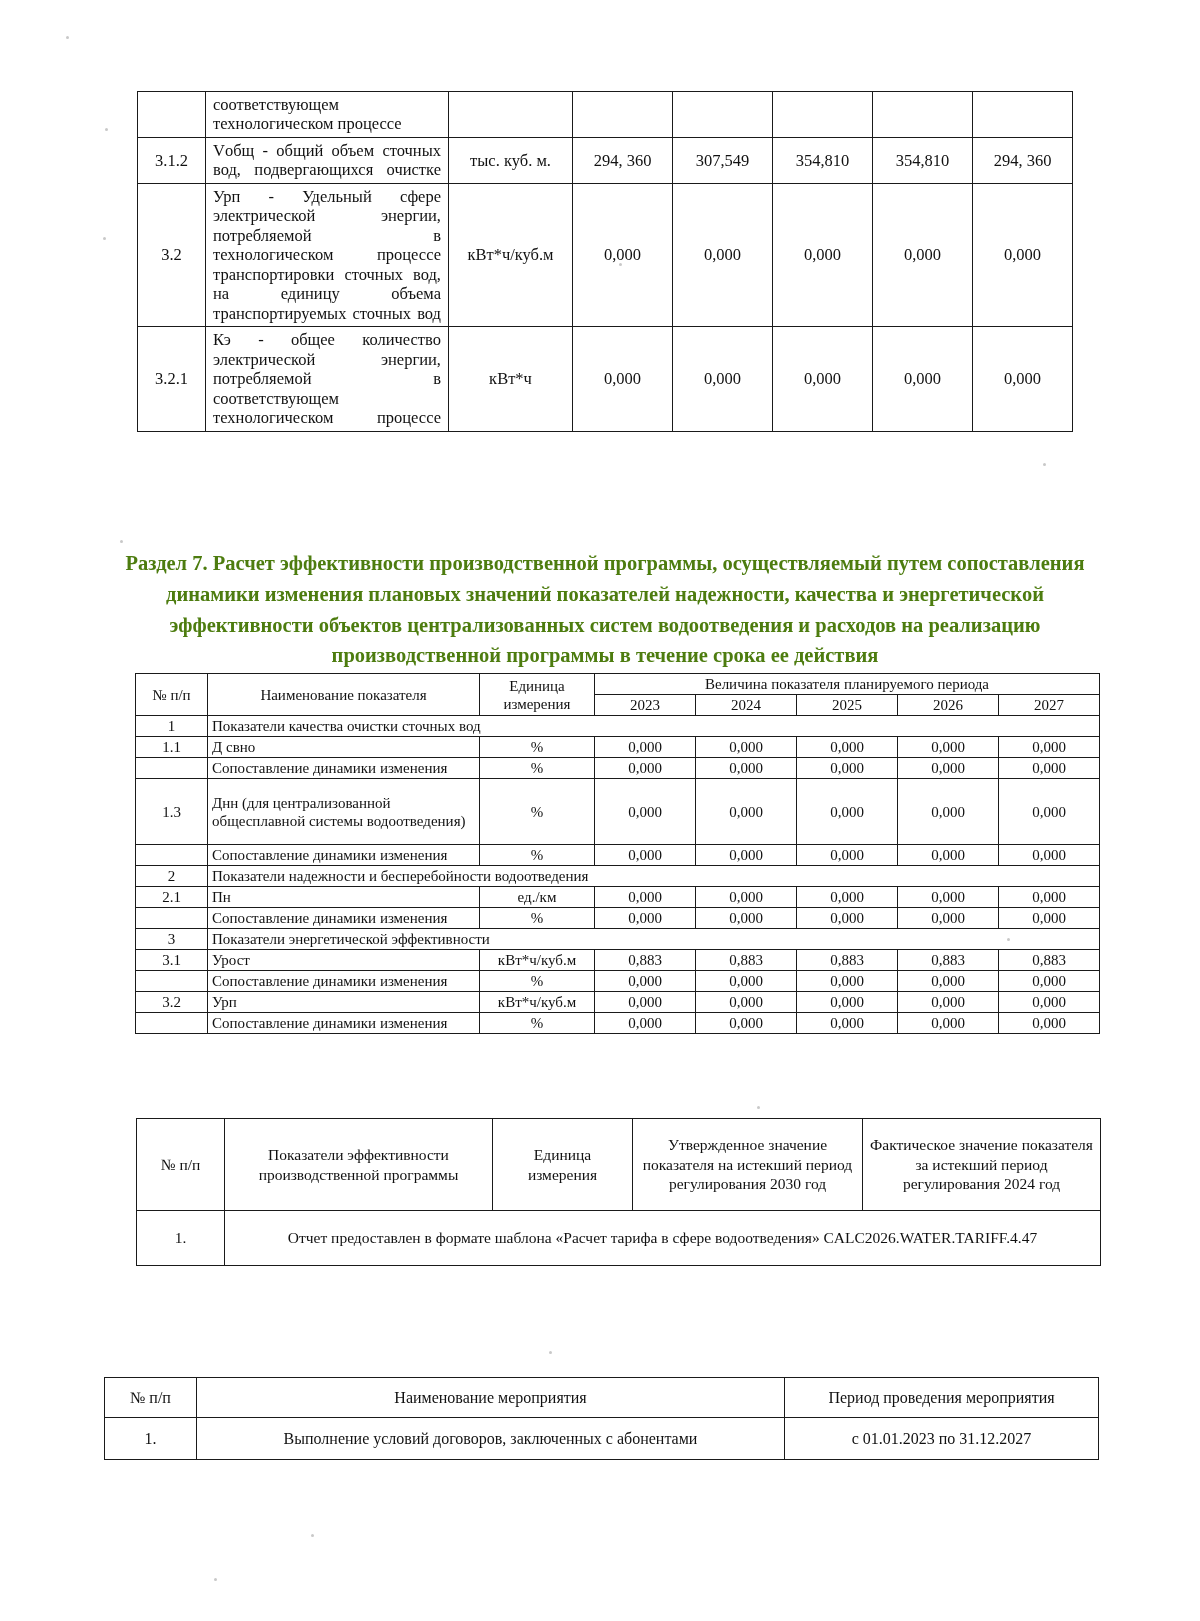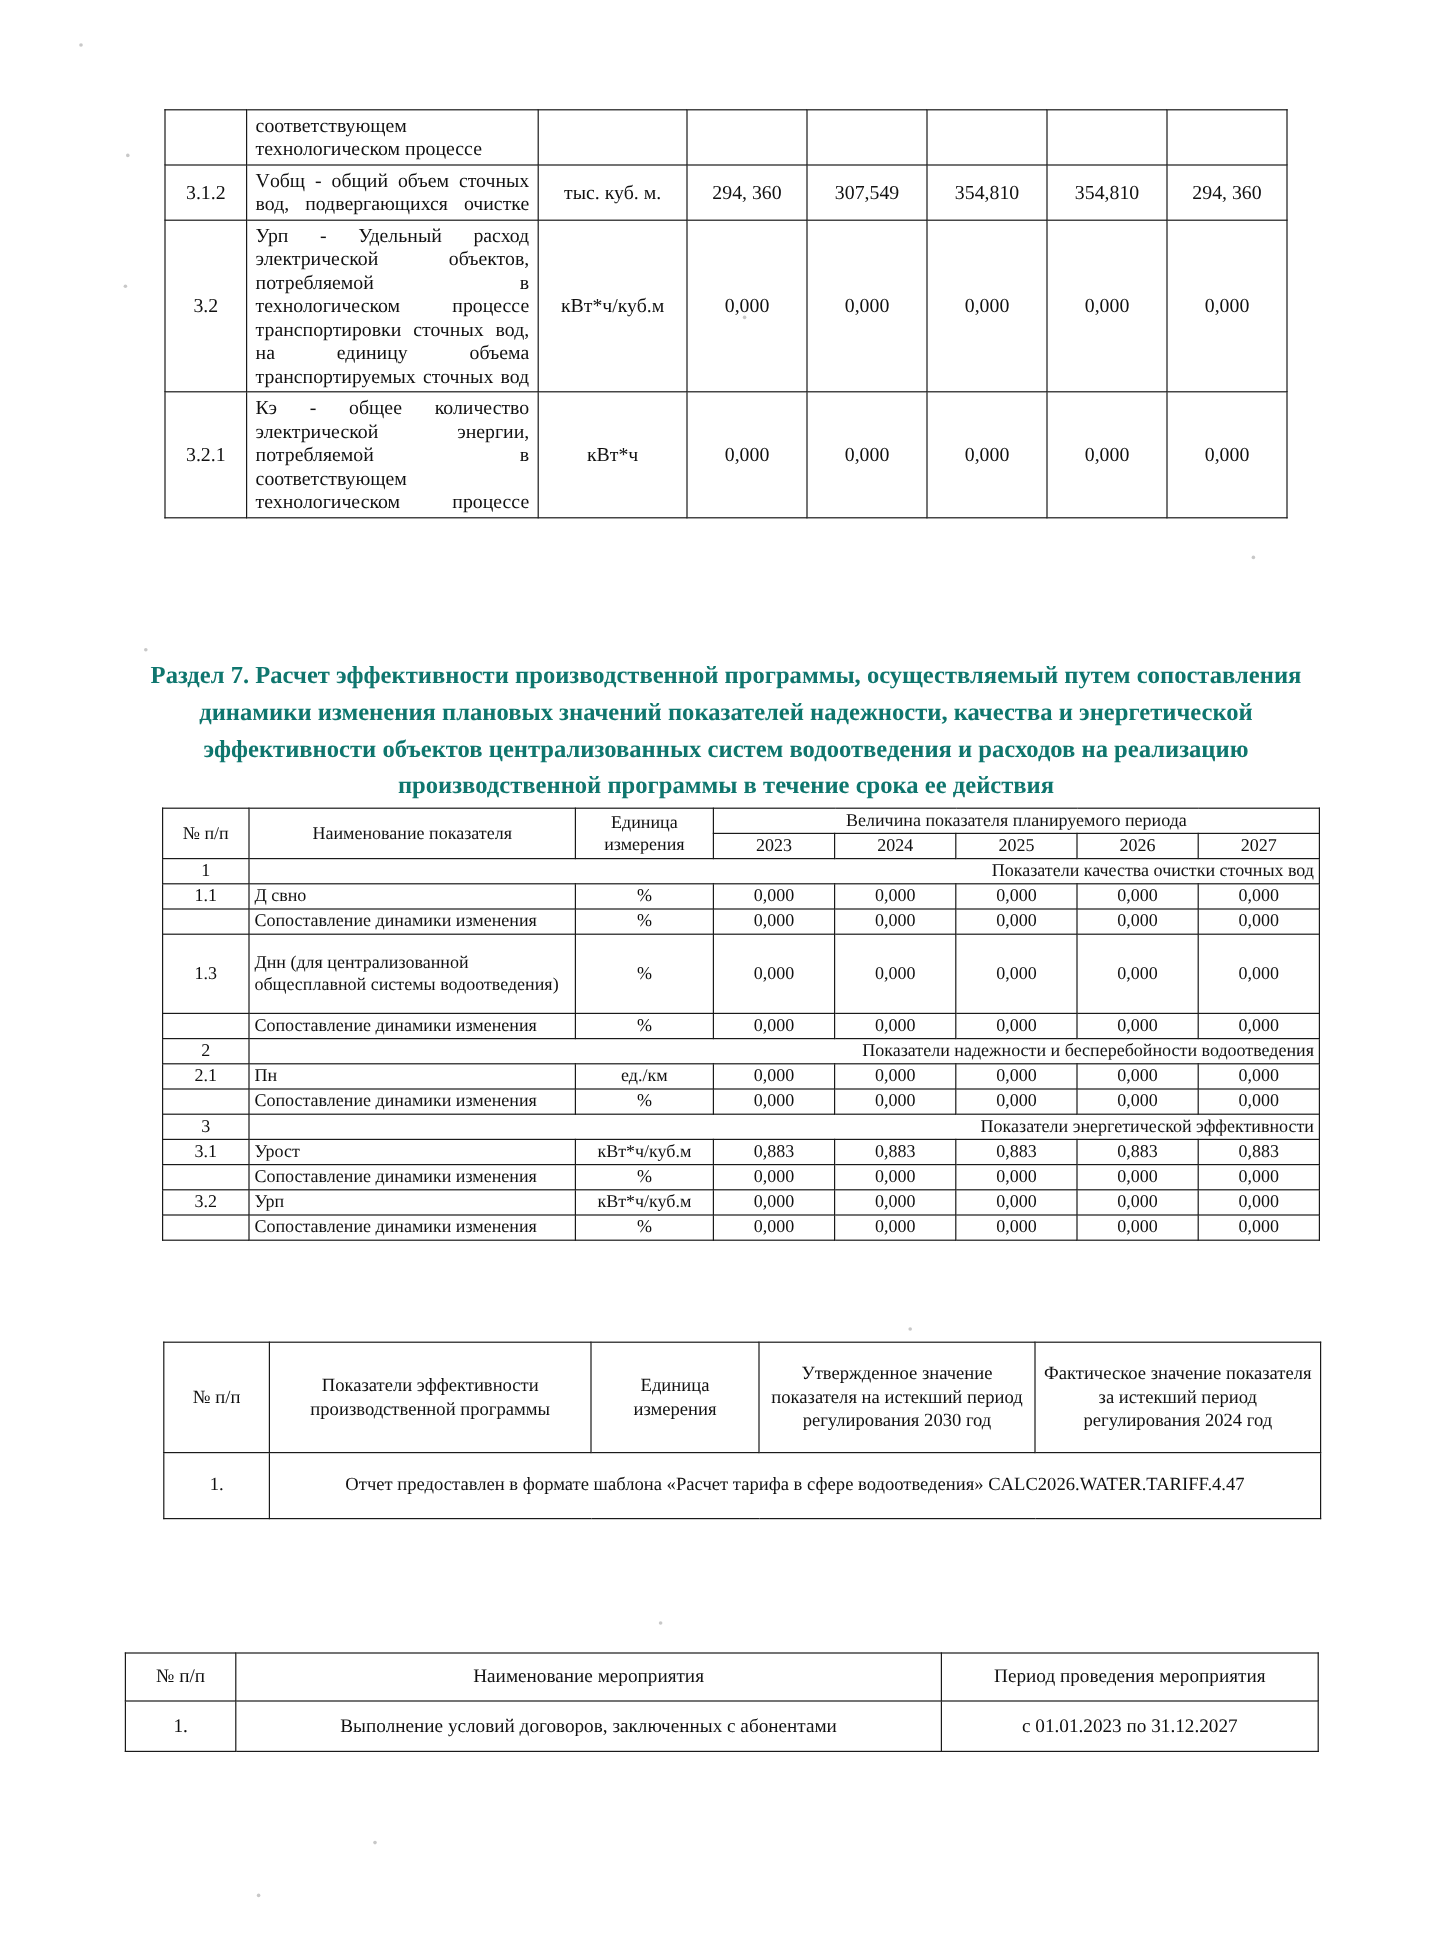--- a/index.html
+++ b/index.html
@@ -53,21 +53,21 @@
 
   .just { text-align: justify; text-align-last: justify; }
   .nojust { text-align: left; text-align-last: left; }
 
   
   .sec-head {
     position: absolute;
     font-family: "Liberation Serif", "DejaVu Serif", serif;
     font-weight: bold;
     text-align: center;
-    color: #0f766e;
+    color: #4d7c0f;
   }
   #sec7-head {
     left: 112px; top: 548px; width: 986px;
     font-size: 20.5px; line-height: 1.50;
   }
   #sec8-head {
     left: 150px; top: 1053px; width: 910px;
     font-size: 20.5px; line-height: 1.52;
   }
   #sec9-head {
@@ -83,21 +83,21 @@
     width: 965px;
     font-size: 15px;
     line-height: 1.2;
   }
   .tbl-s7 td, .tbl-s7 th { padding: 1px 4px; }
   .s7-num   { width: 72px;  text-align: center; }
   .s7-name  { width: 272px; text-align: left; padding-left: 8px; }
   .s7-unit  { width: 115px; text-align: center; }
   .s7-val   { width: 101px; text-align: center; }
   .s7-hdr-top { text-align: center; }
-  .s7-group { text-align: right; padding-left: 8px; }
+  .s7-group { text-align: left; padding-left: 8px; }
 
   
   .tbl-s8 {
     position: absolute;
     left: 136px;
     top: 1118px;
     width: 964px;
     font-size: 15.5px;
     line-height: 1.25;
   }
@@ -159,21 +159,21 @@
         <td class="c-unit">тыс. куб. м.</td>
         <td class="c-val">294, 360</td>
         <td class="c-val">307,549</td>
         <td class="c-val">354,810</td>
         <td class="c-val">354,810</td>
         <td class="c-val">294, 360</td>
       </tr>
 
       <tr>
         <td class="c-num">3.2</td>
-        <td class="c-name just">Урп - Удельный расход электрической объектов, потребляемой в технологическом процессе транспортировки сточных вод, на единицу объема транспортируемых сточных вод</td>
+        <td class="c-name just">Урп - Удельный сфере электрической энергии, потребляемой в технологическом процессе транспортировки сточных вод, на единицу объема транспортируемых сточных вод</td>
         <td class="c-unit">кВт*ч/куб.м</td>
         <td class="c-val">0,000</td>
         <td class="c-val">0,000</td>
         <td class="c-val">0,000</td>
         <td class="c-val">0,000</td>
         <td class="c-val">0,000</td>
       </tr>
 
       <tr>
         <td class="c-num">3.2.1</td>

